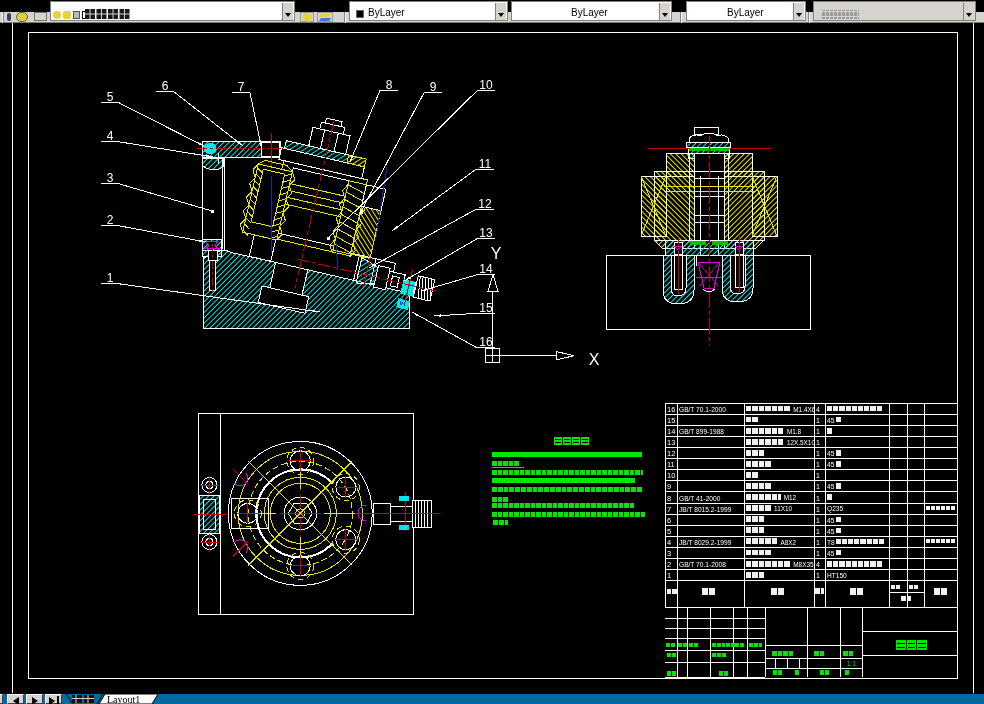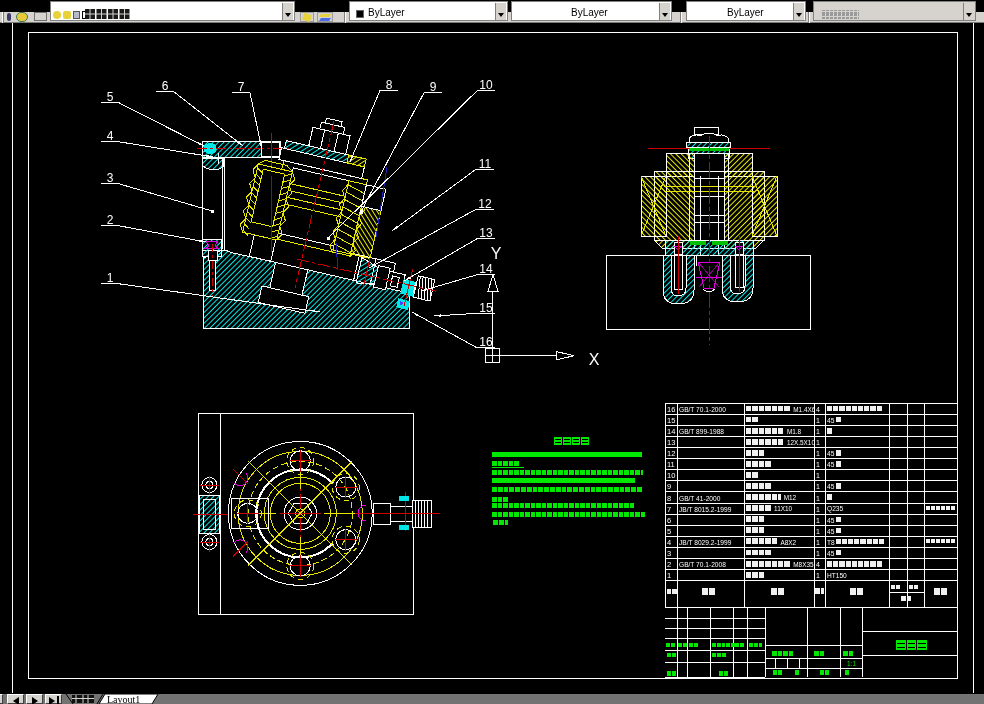--- a/index.html
+++ b/index.html
@@ -1,17 +1,17 @@
 <!DOCTYPE html>
 <html><head><meta charset="utf-8"><style>
 html,body{margin:0;padding:0;width:984px;height:704px;overflow:hidden;background:#000;}
 *{box-sizing:border-box;}
 body{font-family:"Liberation Sans",sans-serif;}
 #tb{position:absolute;left:0;top:0;width:984px;height:11px;background:#d6d3ce;border-bottom:1px solid #7a7a7a;margin-top:12px;}
-#sb{position:absolute;left:0;top:694px;width:984px;height:10px;background:#737373;}
+#sb{position:absolute;left:0;top:694px;width:984px;height:10px;background:#0369a1;}
 .combo{position:absolute;top:-11px;height:20px;background:#fff;border:1px solid #808080;}
 .cbtn{position:absolute;top:1px;right:1px;width:11px;height:17px;background:#d6d3ce;border-left:1px solid #808080;}
 .cbtn:after{content:"";position:absolute;left:2px;top:10px;border:3px solid transparent;border-top:4px solid #000;}
 .ct{position:absolute;font-size:10px;color:#000;bottom:2px;white-space:nowrap;}
 .navb{position:absolute;top:0px;height:10px;width:17px;background:#d6d3ce;border:1px solid #fff;border-right-color:#404040;border-bottom-color:#404040;}
 .tri{position:absolute;top:2px;width:0;height:0;border-top:4px solid transparent;border-bottom:4px solid transparent;}
 .tl{border-right:6px solid #000;left:5px;}
 .tr{border-left:6px solid #000;left:6px;}
 .bar{position:absolute;top:1px;width:2px;height:8px;background:#000;}
 </style></head><body>

